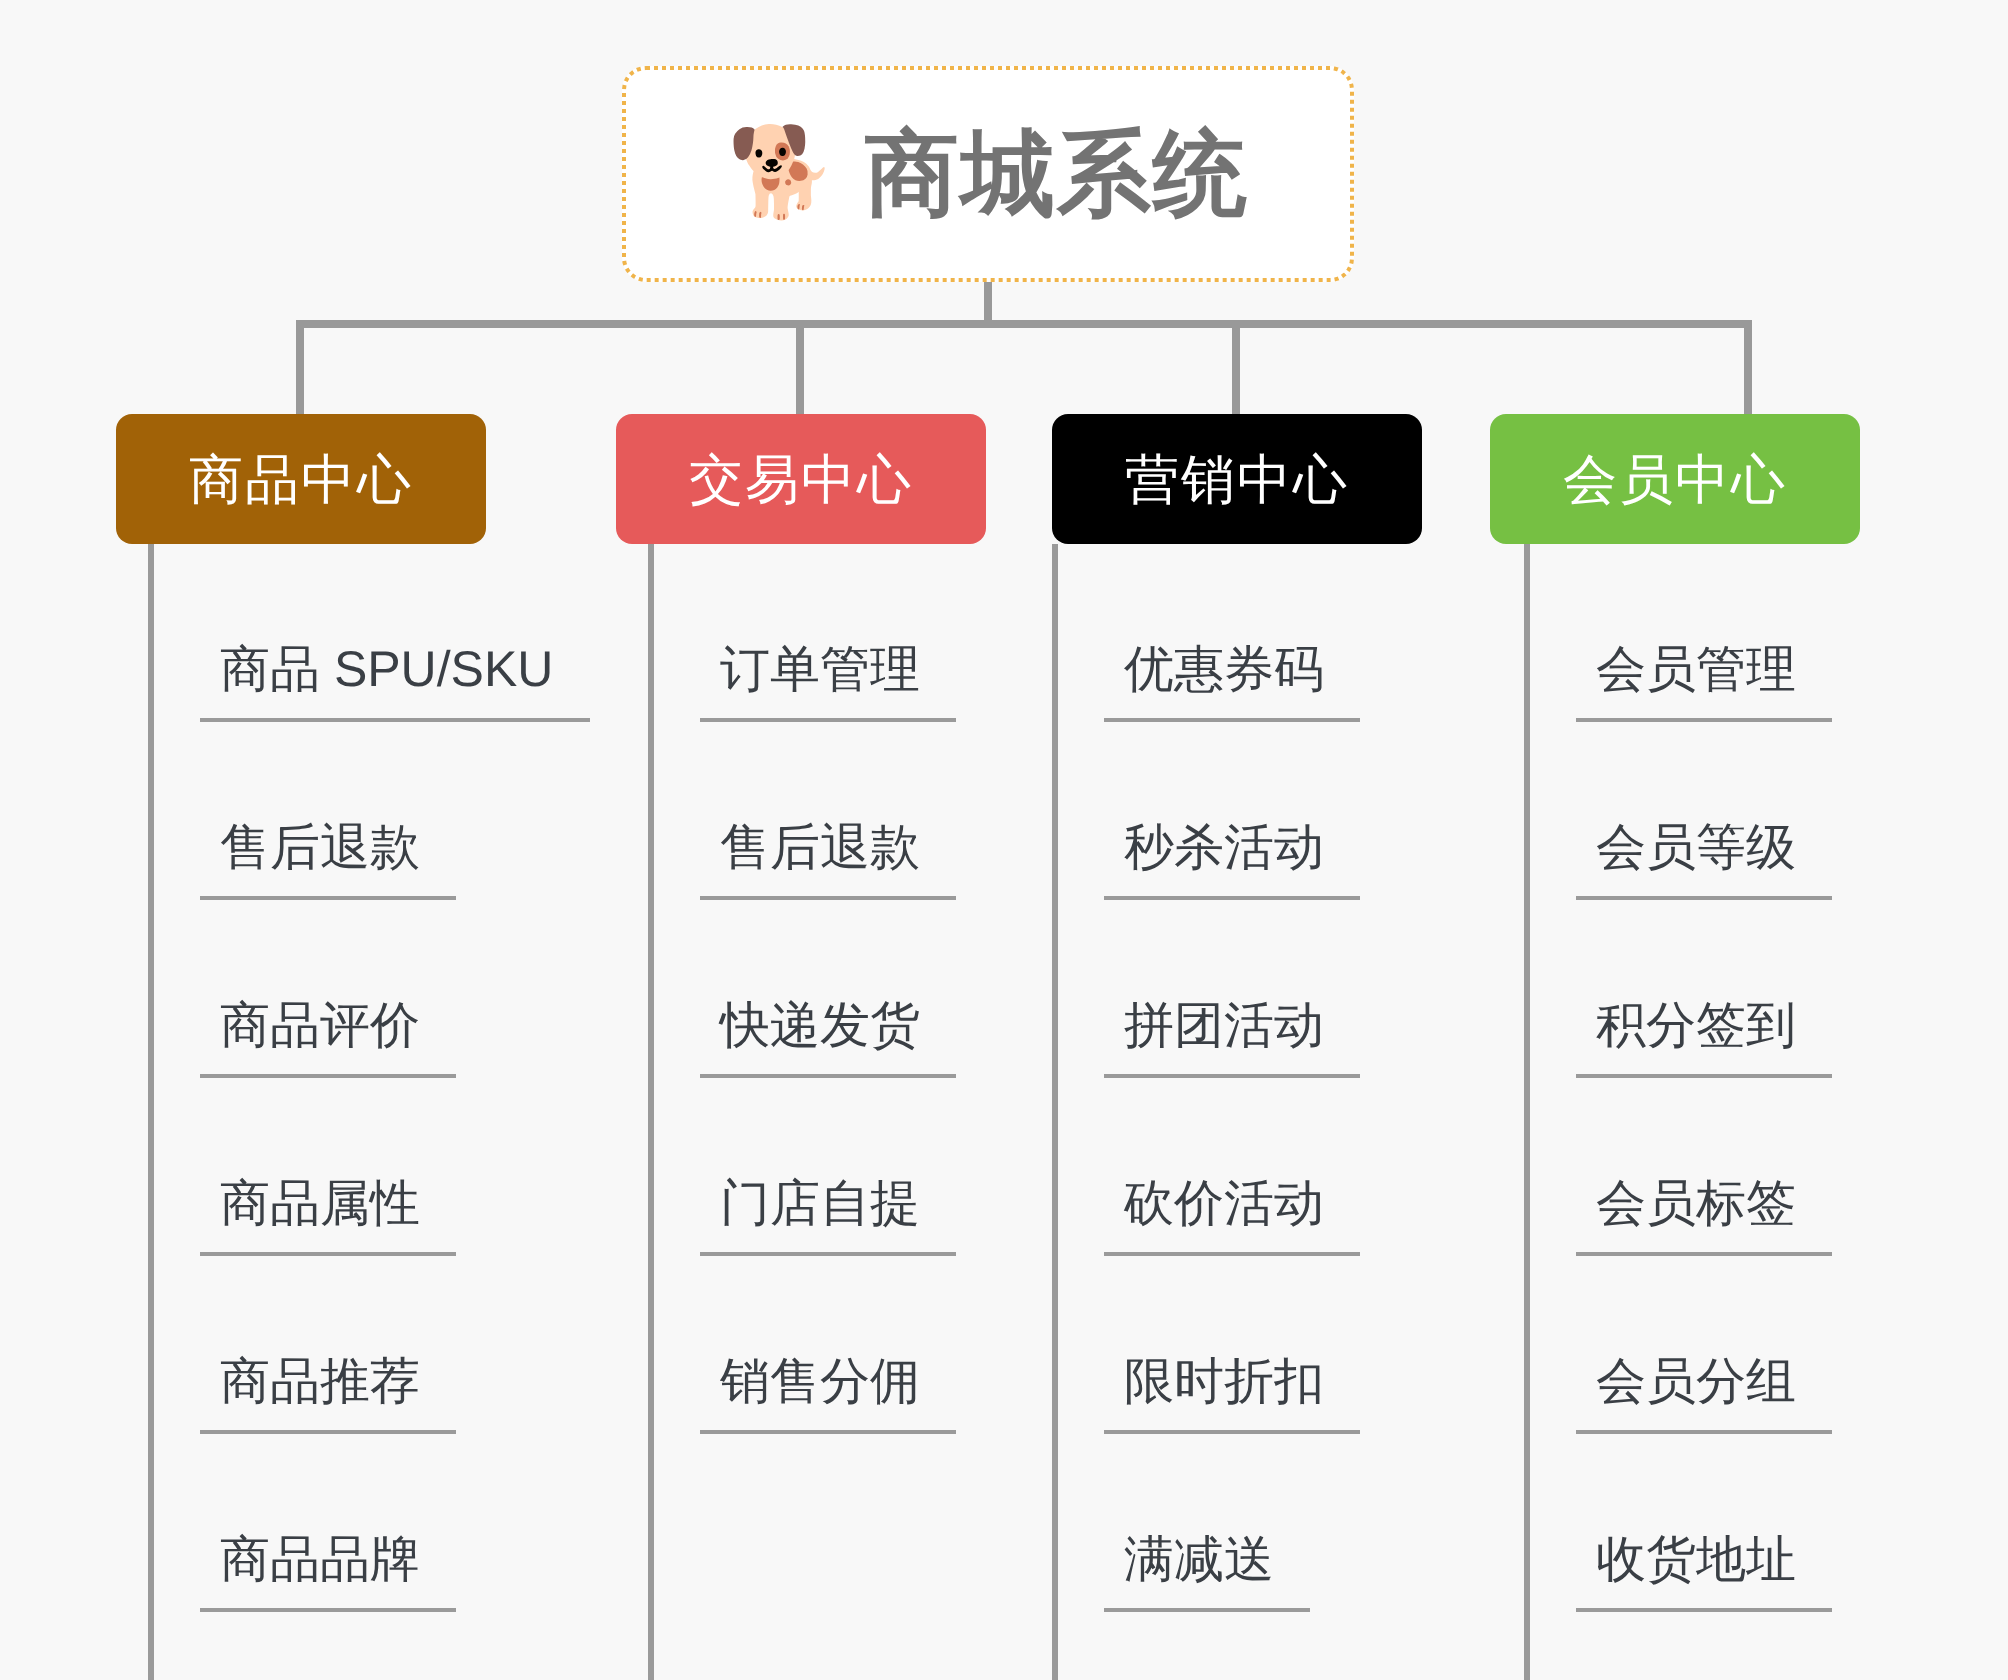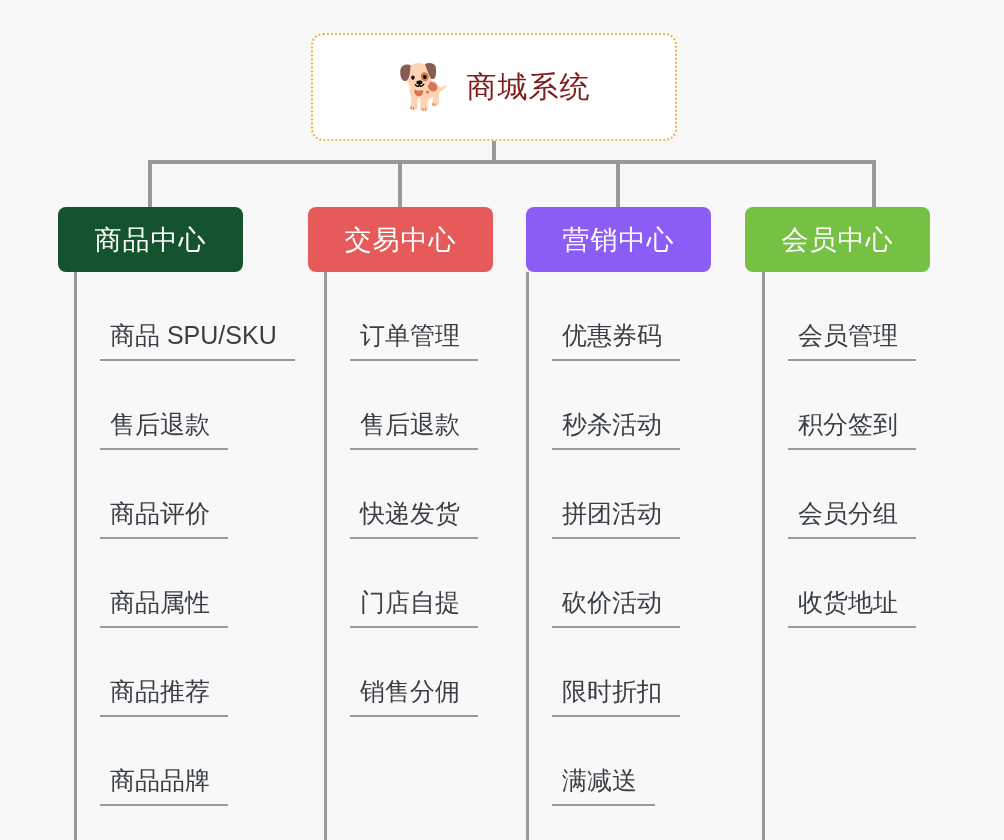--- a/index.html
+++ b/index.html
@@ -35,24 +35,25 @@
     align-items: center;
     justify-content: center;
     gap: 14px;
   }
   #root-emoji {
     font-size: 44px;
     line-height: 1;
     display: block;
   }
   #root-title {
-    font-size: 30px;
-    color: #7f1d1d;
+    font-size: 47px;
+    color: #737373;
     letter-spacing: 1px;
     white-space: nowrap;
+    font-weight: bold;
   }
 
   
   .conn {
     position: absolute;
     background: #999999;
   }
   .conn-v { width: 4px; }
   .conn-h { height: 4px; }
 
@@ -114,21 +115,21 @@
 
   <div class="conn conn-v" style="left:492px; top:141px; width:4px; height:23px;"></div>
   <div class="conn conn-h" style="left:148px; top:160px; width:728px; height:4px;"></div>
 
   <div class="conn conn-v" style="left:148px; top:160px; width:4px; height:48px;"></div>
   <div class="conn conn-v" style="left:398px; top:160px; width:4px; height:48px;"></div>
   <div class="conn conn-v" style="left:616px; top:160px; width:4px; height:48px;"></div>
   <div class="conn conn-v" style="left:872px; top:160px; width:4px; height:48px;"></div>
 
   <div class="column" style="left:58px; width:185px;">
-    <div class="col-header" style="width:185px; background:#14532d;">
+    <div class="col-header" style="width:185px; background:#a16207;">
       <span>商品中心</span>
     </div>
     <div class="col-body" style="margin-left:16px;">
       <div class="col-trunk" style="height:591px;"></div>
       <div class="leaf">
         <span class="leaf-inner">商品 SPU/SKU</span>
       </div>
       <div class="leaf">
         <span class="leaf-inner">售后退款</span>
       </div>
@@ -165,21 +166,21 @@
       <div class="leaf">
         <span class="leaf-inner">门店自提</span>
       </div>
       <div class="leaf">
         <span class="leaf-inner">销售分佣</span>
       </div>
     </div>
   </div>
 
   <div class="column" style="left:526px; width:185px;">
-    <div class="col-header" style="width:185px; background:#8b5cf6;">
+    <div class="col-header" style="width:185px; background:#000000;">
       <span>营销中心</span>
     </div>
     <div class="col-body" style="">
       <div class="col-trunk" style="height:591px;"></div>
       <div class="leaf">
         <span class="leaf-inner">优惠券码</span>
       </div>
       <div class="leaf">
         <span class="leaf-inner">秒杀活动</span>
       </div>
@@ -201,23 +202,29 @@
   <div class="column" style="left:745px; width:185px;">
     <div class="col-header" style="width:185px; background:#76c043;">
       <span>会员中心</span>
     </div>
     <div class="col-body" style="margin-left:17px;">
       <div class="col-trunk" style="height:591px;"></div>
       <div class="leaf">
         <span class="leaf-inner">会员管理</span>
       </div>
       <div class="leaf">
+        <span class="leaf-inner">会员等级</span>
+      </div>
+      <div class="leaf">
         <span class="leaf-inner">积分签到</span>
       </div>
       <div class="leaf">
+        <span class="leaf-inner">会员标签</span>
+      </div>
+      <div class="leaf">
         <span class="leaf-inner">会员分组</span>
       </div>
       <div class="leaf">
         <span class="leaf-inner">收货地址</span>
       </div>
     </div>
   </div>
 
 </div>
 

